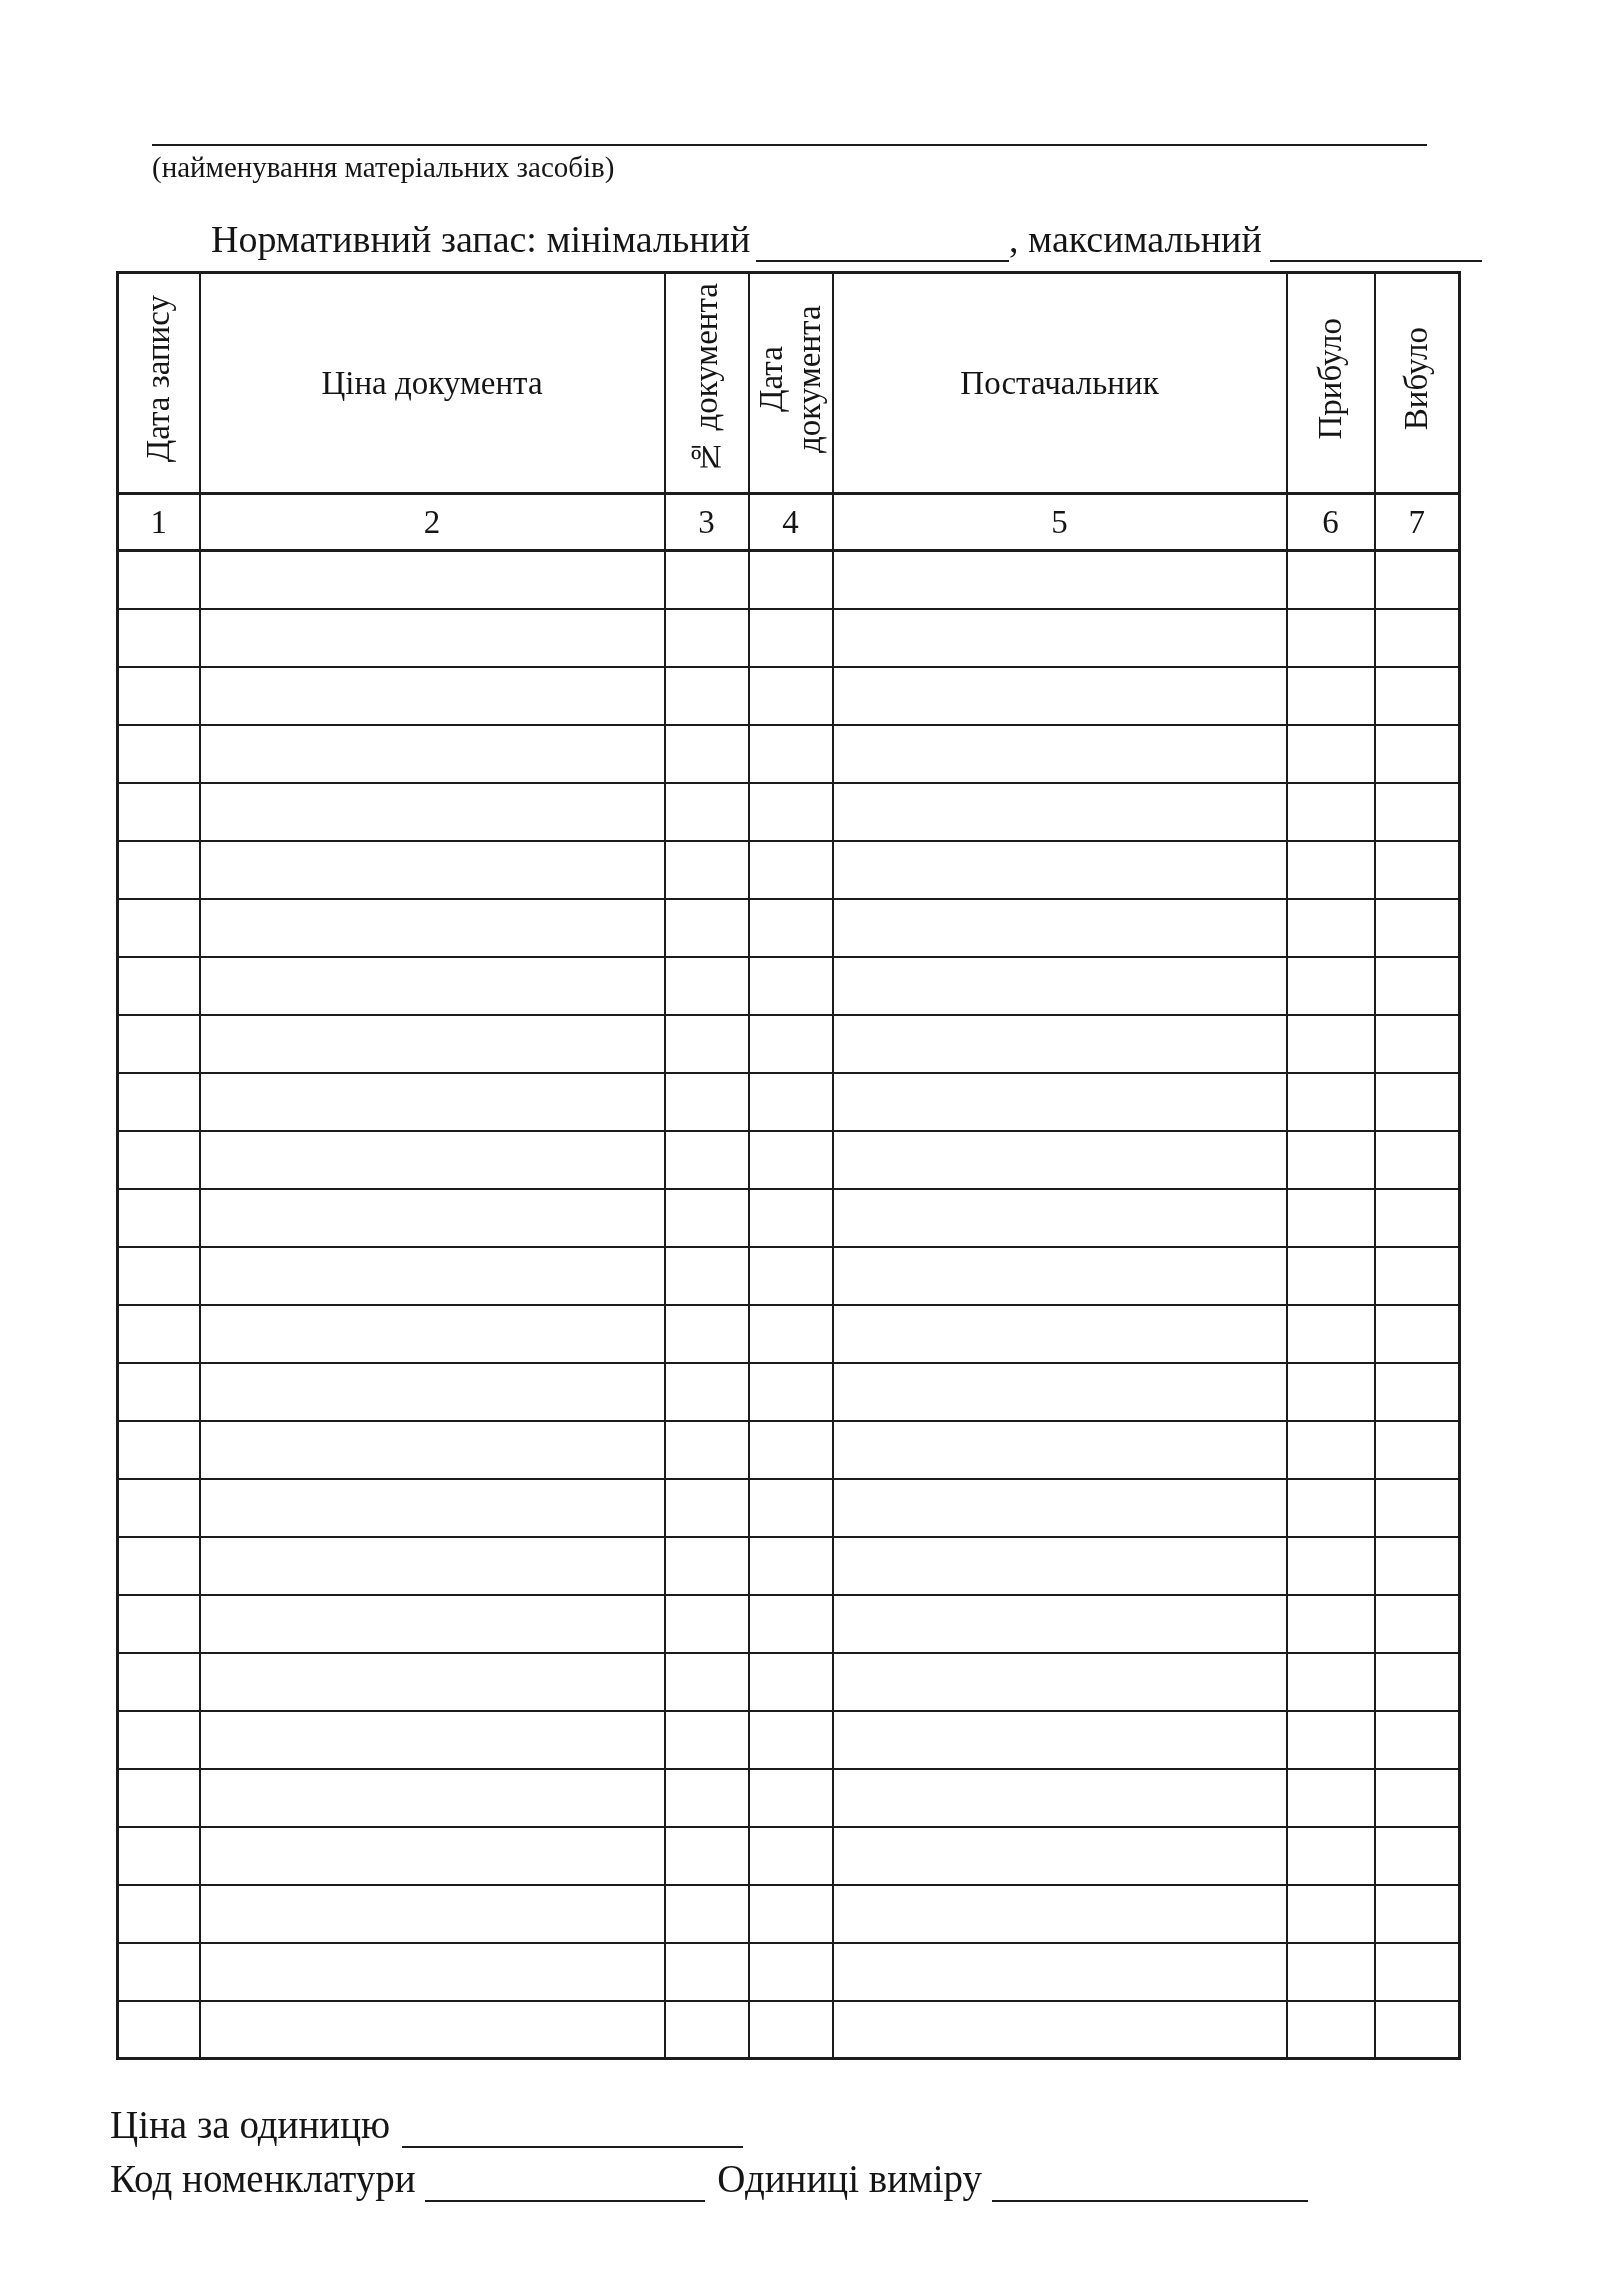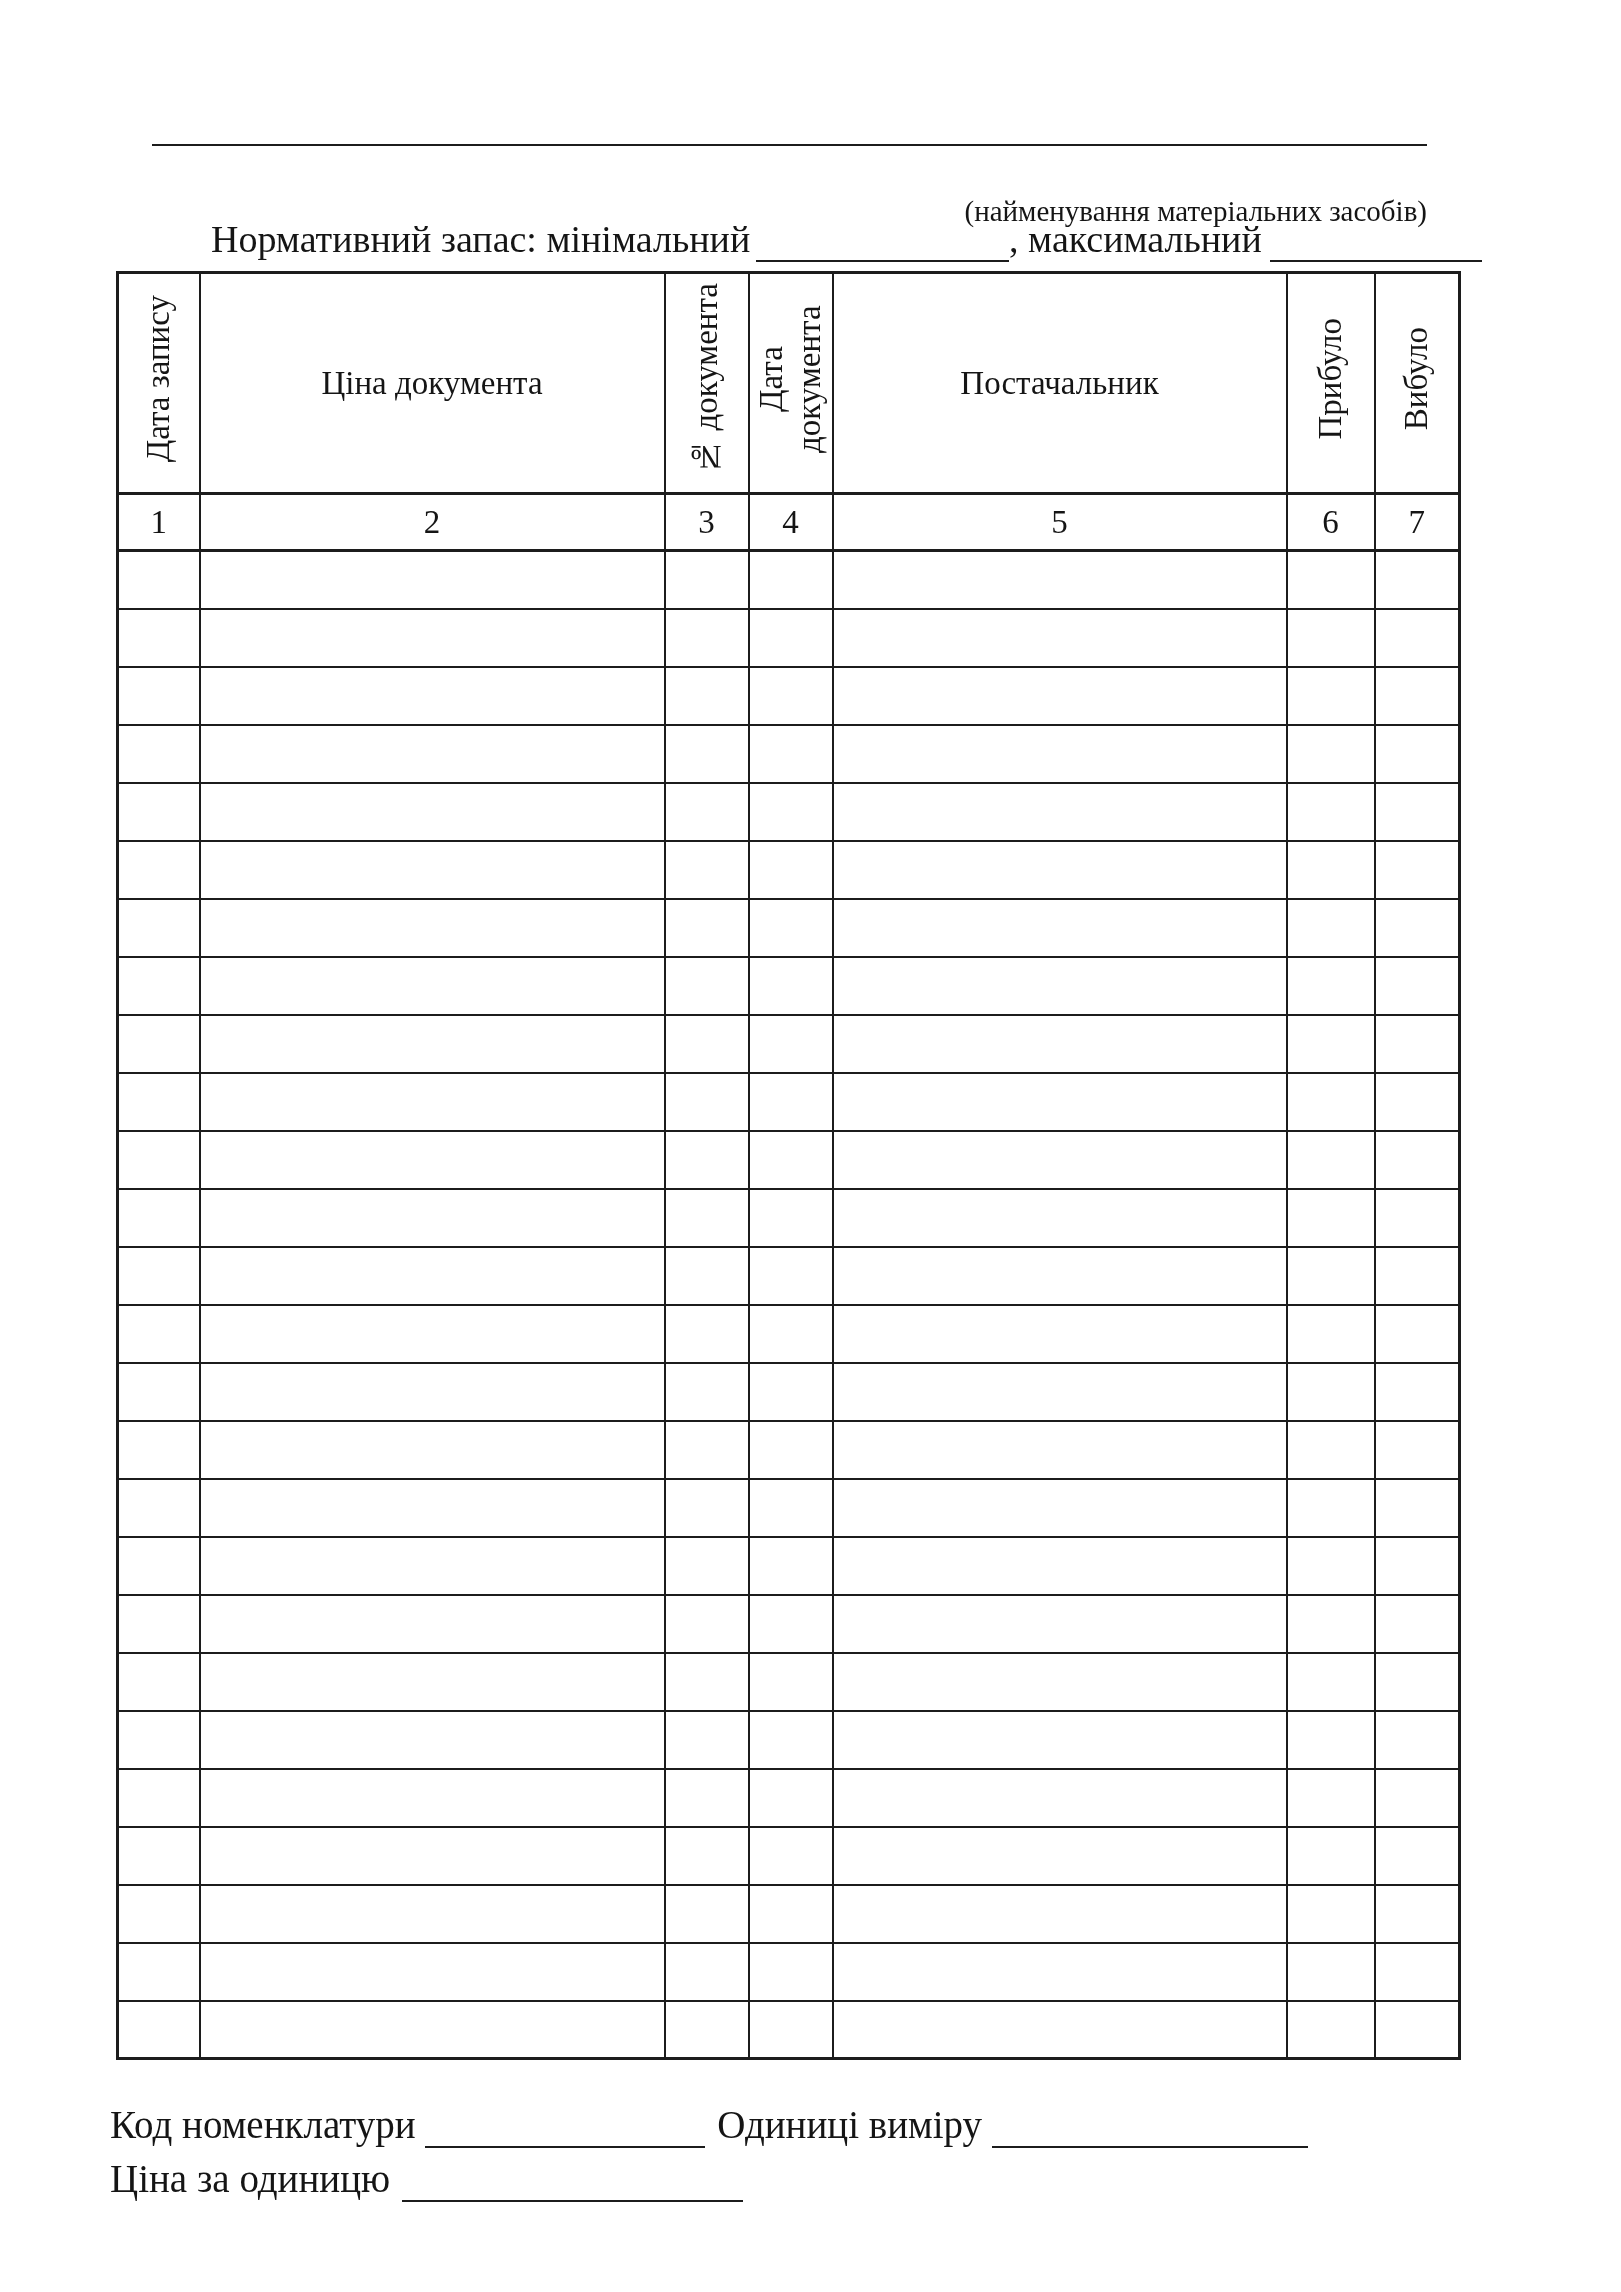--- a/index.html
+++ b/index.html
@@ -16,24 +16,23 @@
   .top-rule{
     position:absolute;
     left:152px; top:120px;
     width:1275px; height:23.5px;
     border-bottom:2.9px solid #1c1c1c;
   }
   .top-caption{
     position:absolute;
     left:152px; top:149px;
     width:1275px;
-    text-align:right;
+    text-align:left;
     font-size:29px;
     line-height:37px;
-    margin-top:44px;
   }
   
   .norm-line{
     position:absolute;
     left:211px; top:216px;
     font-size:38px;
     line-height:47px;
     white-space:nowrap;
   }
   .blank{
@@ -362,18 +361,18 @@
           <td></td>
           <td></td>
           <td></td>
           <td></td>
           <td></td>
         </tr>
       </tbody>
   </table>
 
   <div class="footer">
+    <div><span>Ціна за одиницю</span><span class="blank b-price"></span></div>
     <div><span>Код номенклатури</span><span class="blank b-code"></span><span>Одиниці виміру</span><span class="blank b-units"></span></div>
-    <div><span>Ціна за одиницю</span><span class="blank b-price"></span></div>
   </div>
 
 </div>
 
 
 </body></html>

